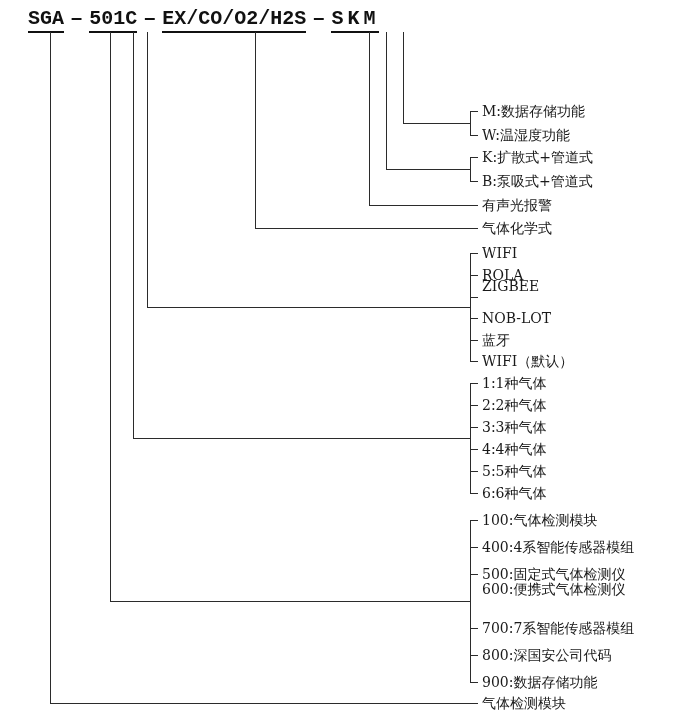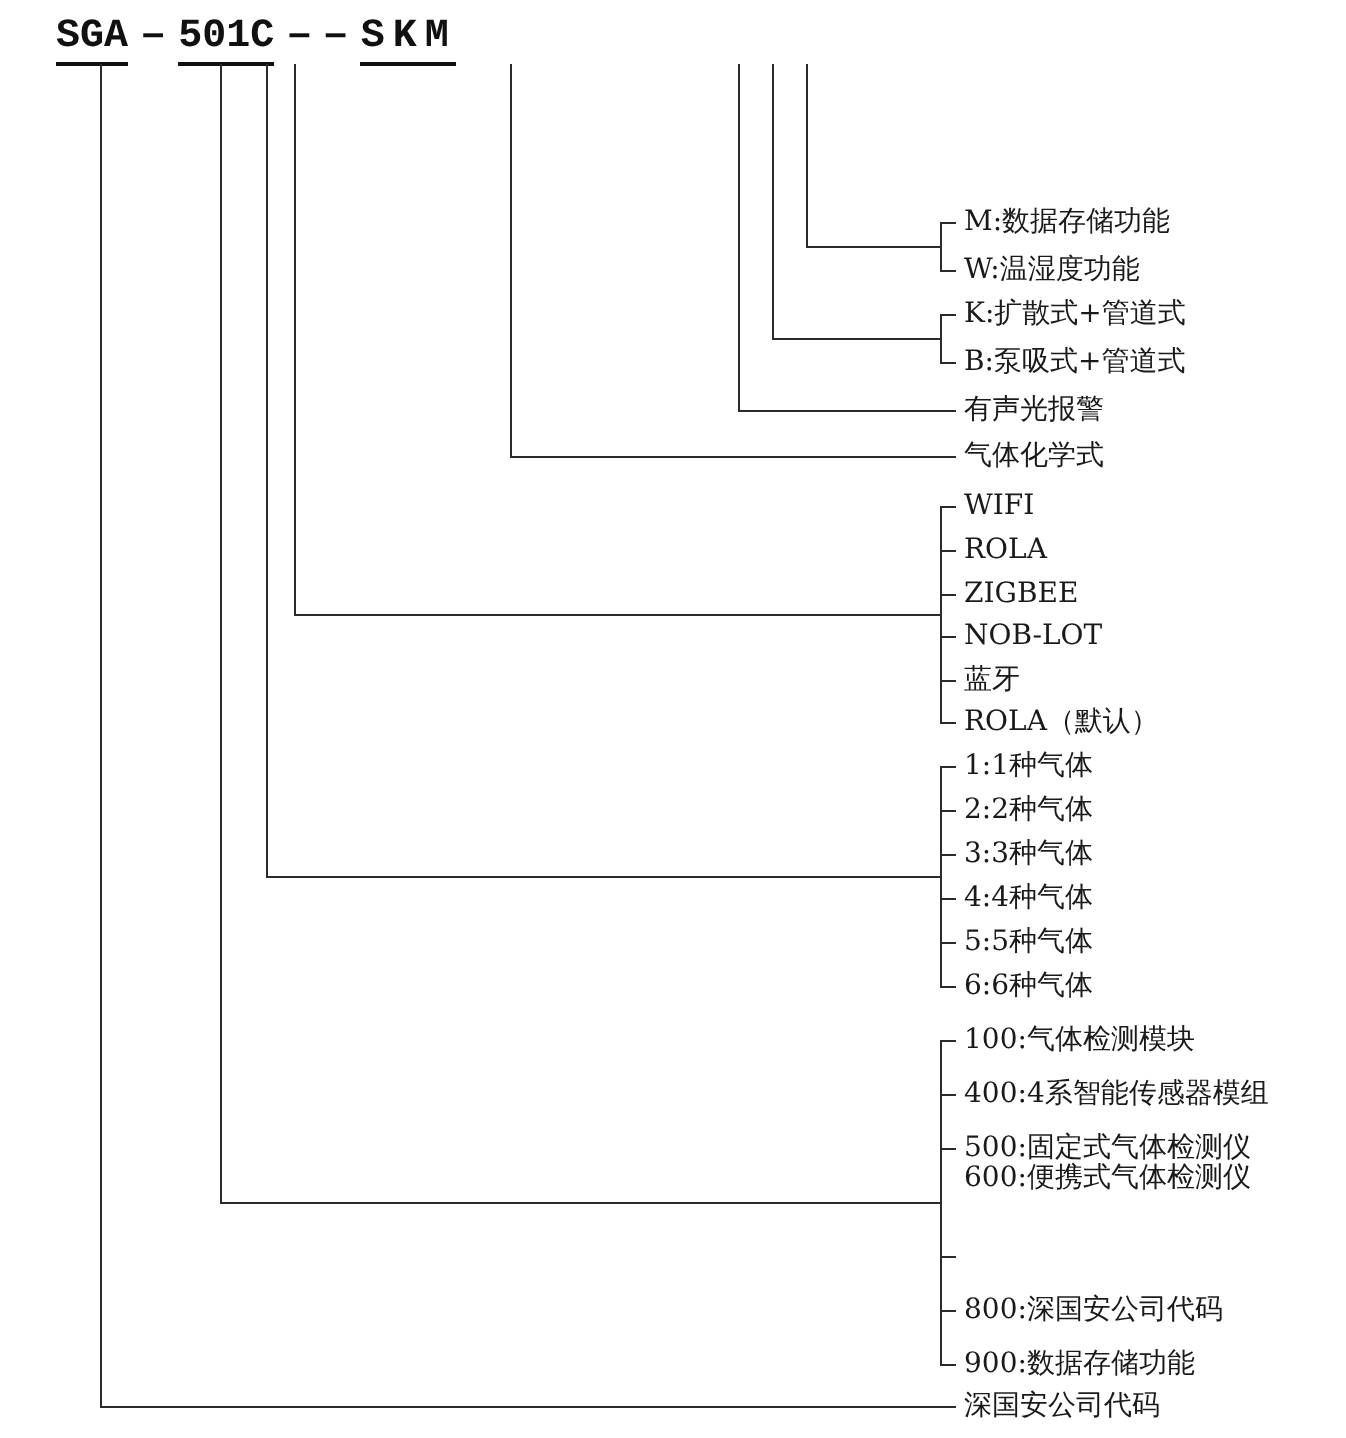--- a/index.html
+++ b/index.html
@@ -42,20 +42,21 @@
 </head>
 <body>
 
 <div class="canvas">
 
   <div class="title">
     <span class="u">SGA</span>
     <span>–</span>
     <span class="u">501C</span>
     <span>–</span>
+    <span class="u">EX/CO/O2/H2S</span>
     <span>–</span>
     <span class="u spaced">SKM</span>
   </div>
 
   <div class="vl" style="left:50px;  top:32px; height:671px"></div>
   <div class="vl" style="left:110px; top:32px; height:569px"></div>
   <div class="vl" style="left:133px; top:32px; height:406px"></div>
   <div class="vl" style="left:147px; top:32px; height:275px"></div>
   <div class="vl" style="left:255px; top:32px; height:196px"></div>
   <div class="vl" style="left:369px; top:32px; height:173px"></div>
@@ -102,34 +103,35 @@
 
   <div class="lbl" style="top:102px">M:数据存储功能</div>
   <div class="lbl" style="top:126px">W:温湿度功能</div>
   <div class="lbl" style="top:172px">B:泵吸式+管道式</div>
   <div class="lbl" style="top:148px">K:扩散式+管道式</div>
   <div class="lbl" style="top:196px">有声光报警</div>
   <div class="lbl" style="top:219px">气体化学式</div>
 
   <div class="lbl" style="top:244px">WIFI</div>
   <div class="lbl" style="top:266px">ROLA</div>
-  <div class="lbl" style="top:288px">ZIGBEE</div>
+  <div class="lbl" style="top:277px">ZIGBEE</div>
   <div class="lbl" style="top:309px">NOB-LOT</div>
   <div class="lbl" style="top:331px">蓝牙</div>
-  <div class="lbl" style="top:352px">ROLA（默认）</div>
+  <div class="lbl" style="top:352px">WIFI（默认）</div>
 
   <div class="lbl" style="top:374px">1:1种气体</div>
   <div class="lbl" style="top:396px">2:2种气体</div>
   <div class="lbl" style="top:418px">3:3种气体</div>
   <div class="lbl" style="top:440px">4:4种气体</div>
   <div class="lbl" style="top:462px">5:5种气体</div>
   <div class="lbl" style="top:484px">6:6种气体</div>
 
   <div class="lbl" style="top:511px">100:气体检测模块</div>
   <div class="lbl" style="top:538px">400:4系智能传感器模组</div>
   <div class="lbl" style="top:565px">500:固定式气体检测仪</div>
   <div class="lbl" style="top:580px">600:便携式气体检测仪</div>
+  <div class="lbl" style="top:619px">700:7系智能传感器模组</div>
   <div class="lbl" style="top:646px">800:深国安公司代码</div>
   <div class="lbl" style="top:673px">900:数据存储功能</div>
 
-  <div class="lbl" style="top:694px">深国安公司代码</div>
+  <div class="lbl" style="top:694px">气体检测模块</div>
 
 </div>
 
 </body></html>

